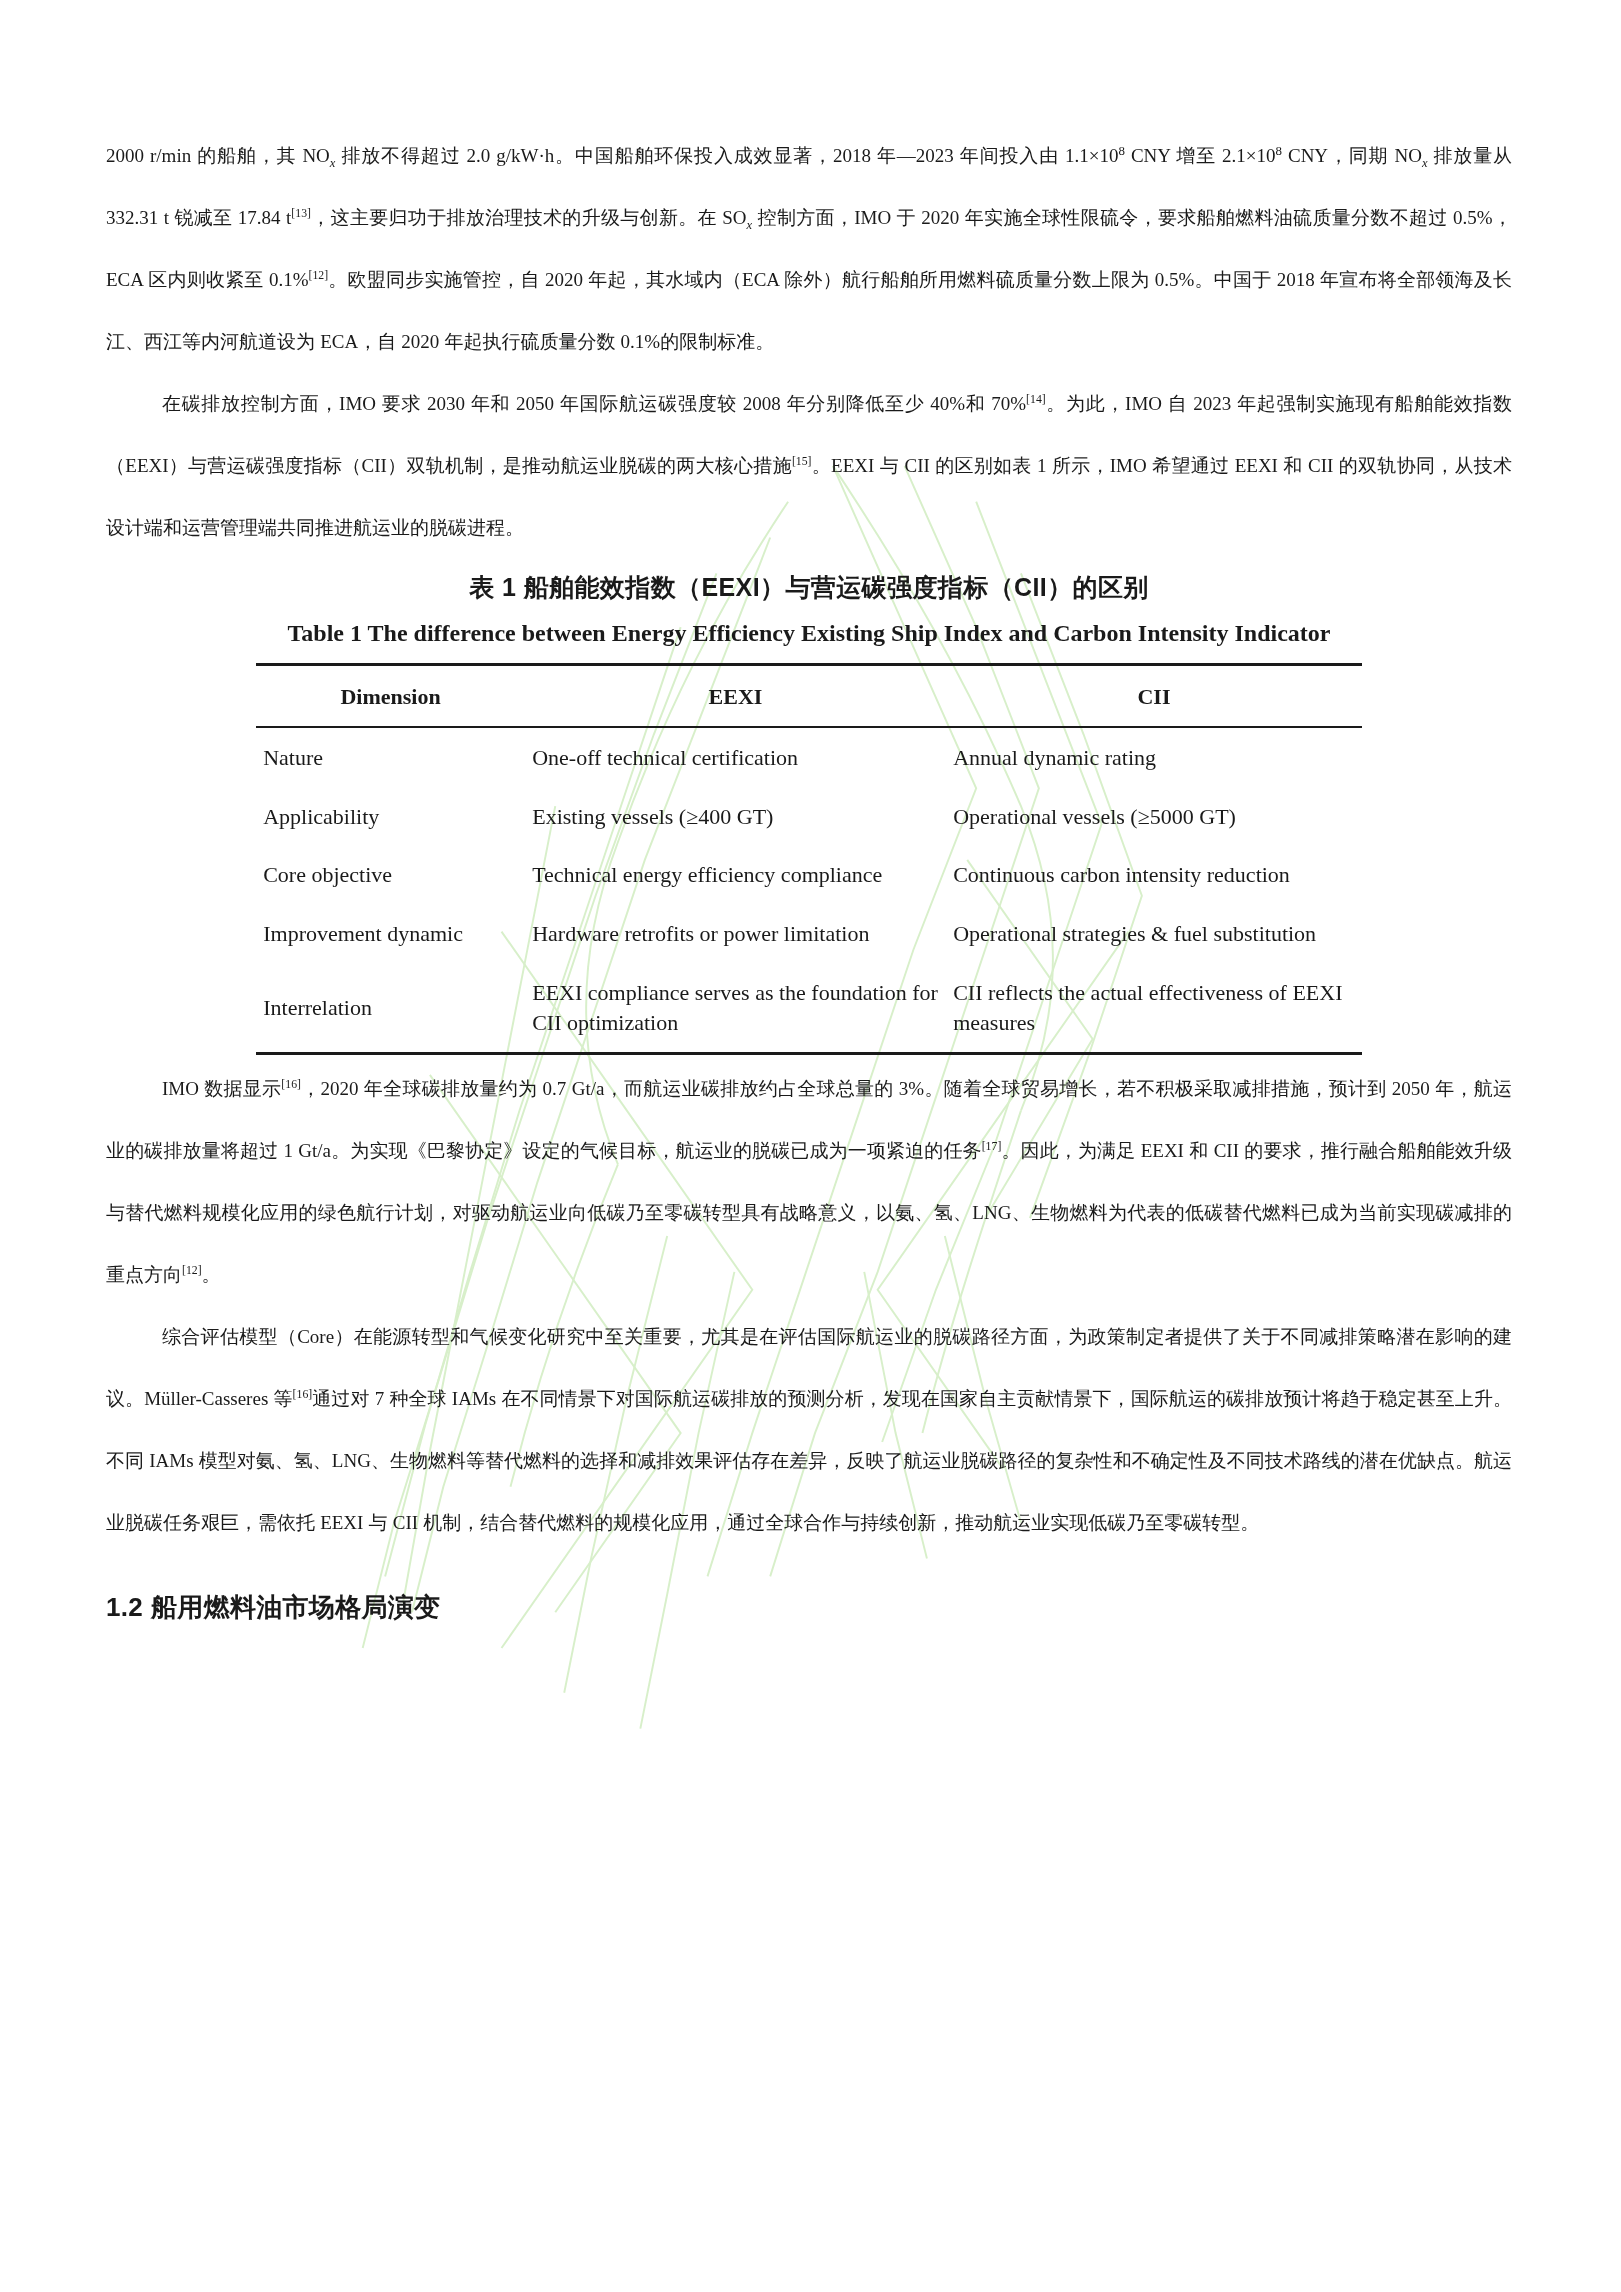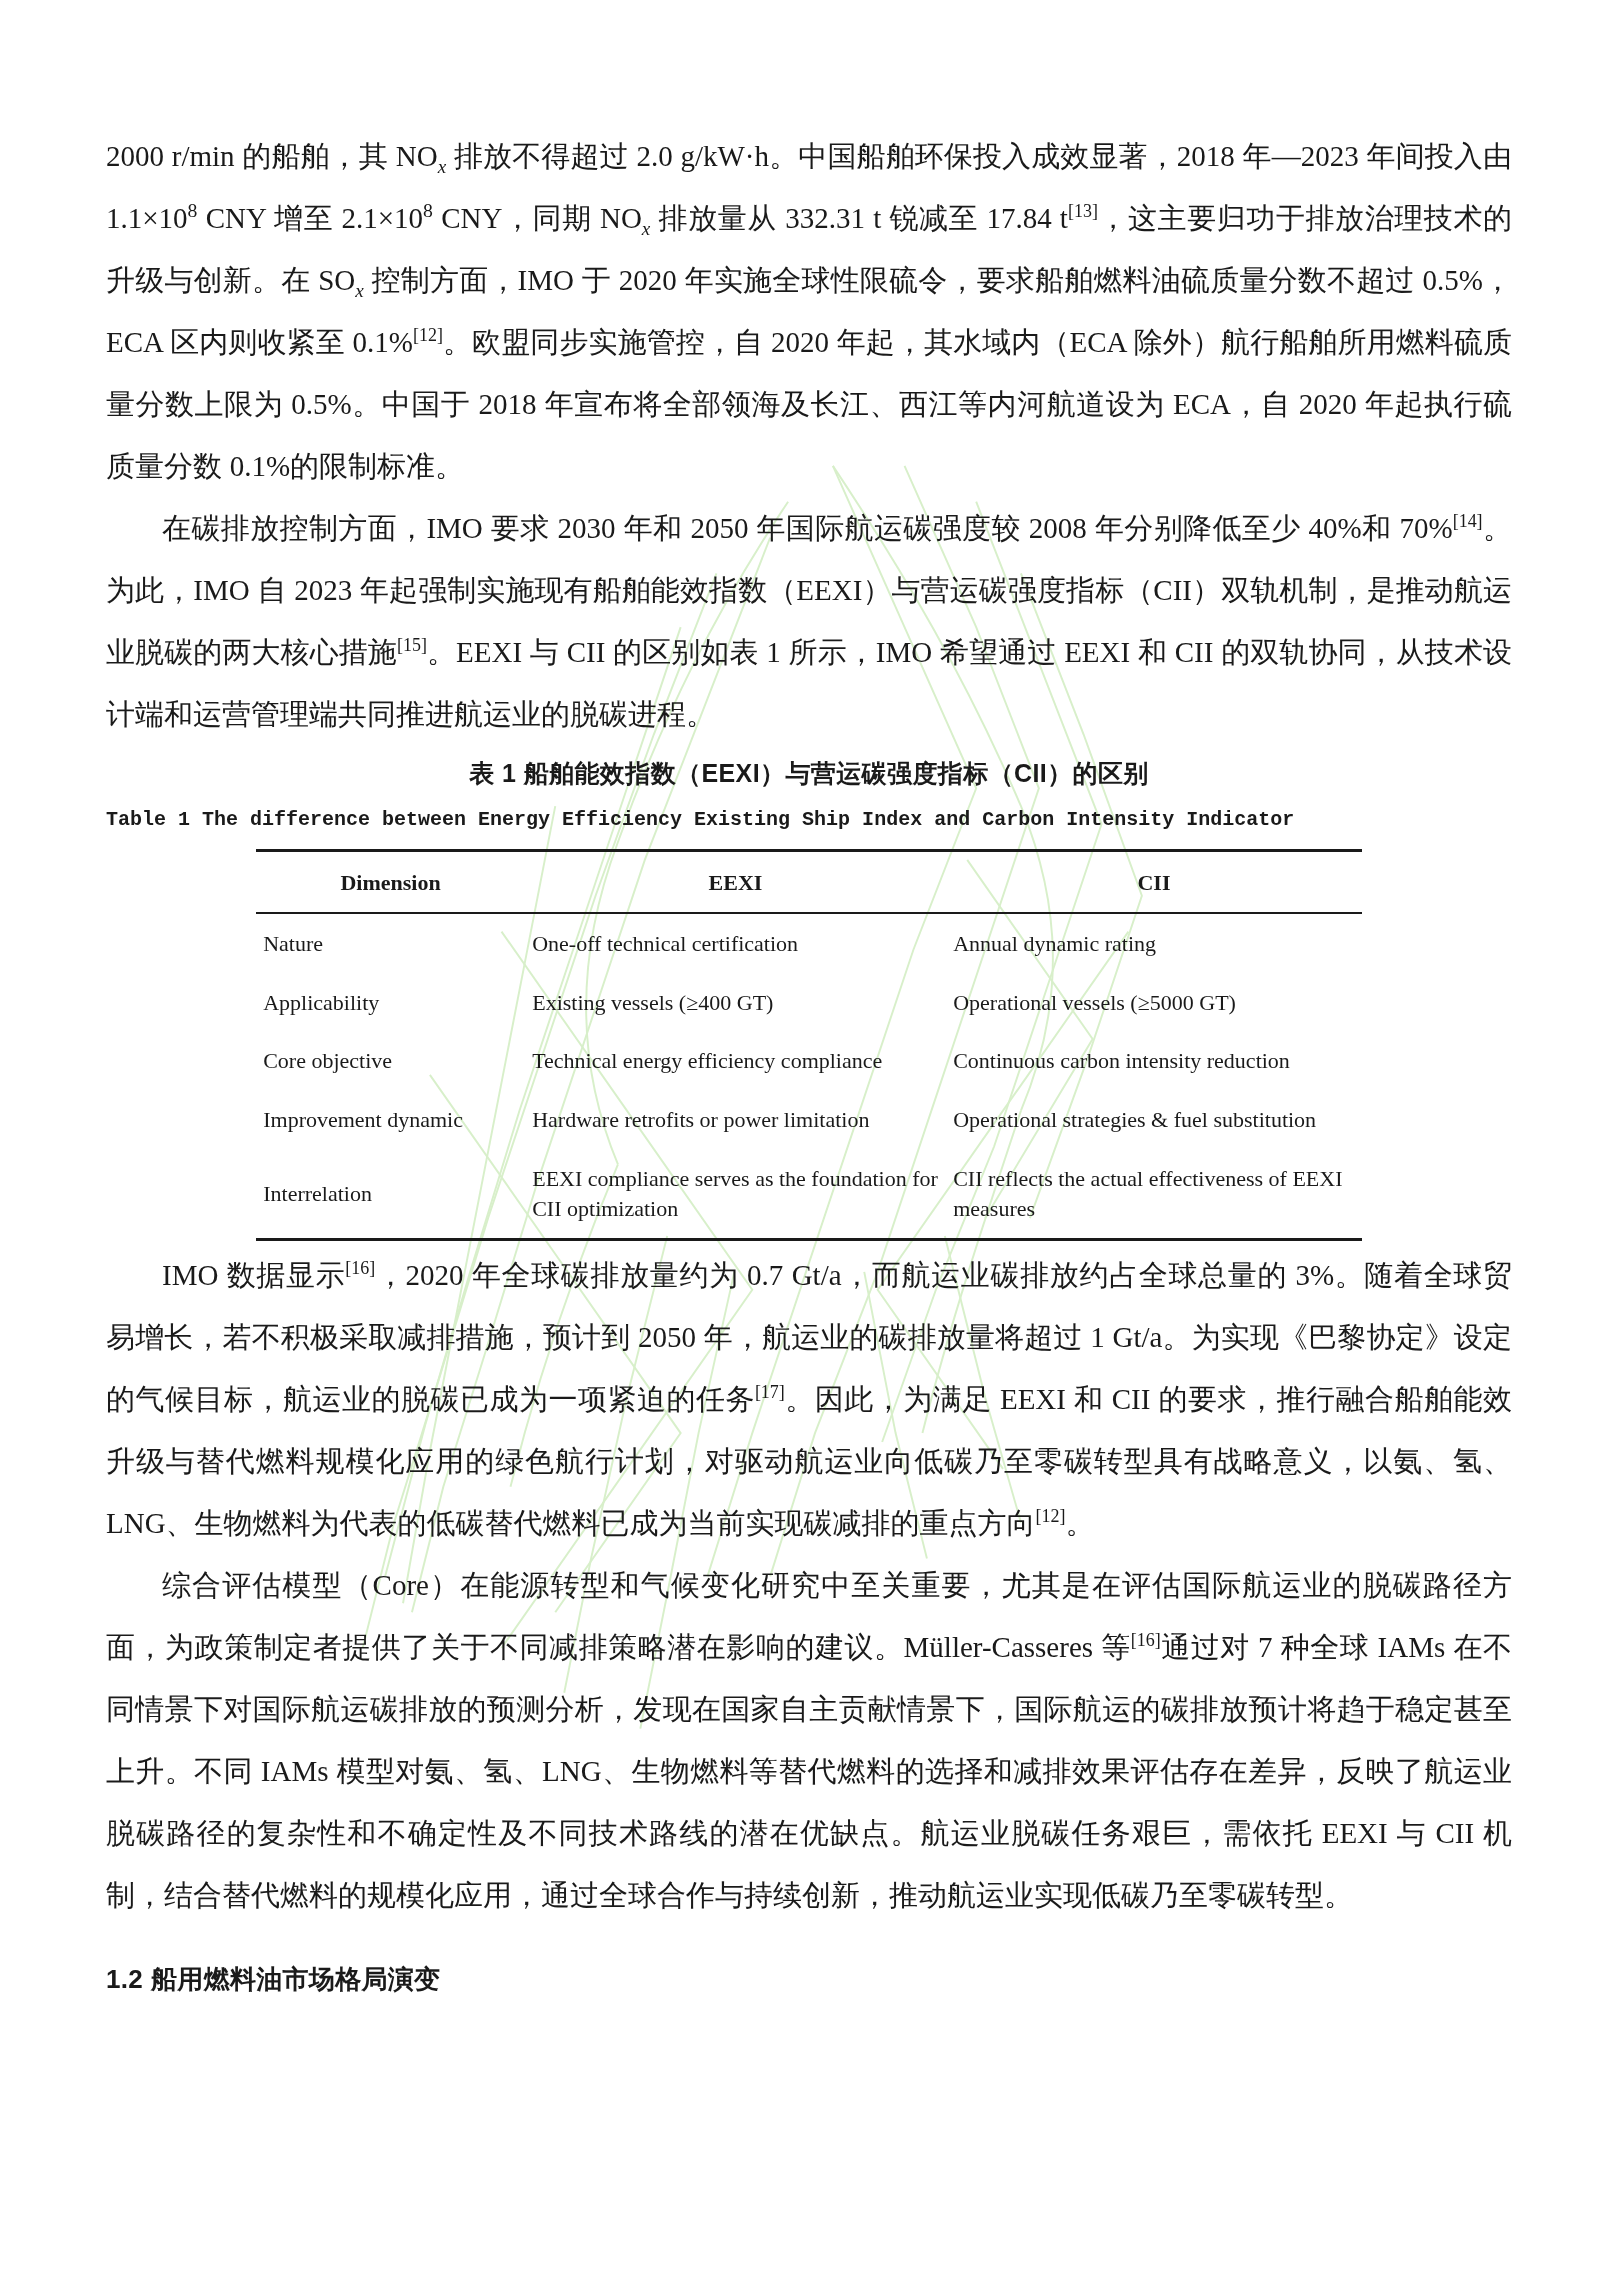--- a/index.html
+++ b/index.html
@@ -39,21 +39,21 @@
 
   .content {
     position: absolute;
     left: 106px;
     top: 125px;
     width: 1406px;
   }
 
   p.para {
     margin: 0 0 0px 0;
-    font-size: 29px;
+    font-size: 19px;
     line-height: 62px;
     text-align: justify;
     text-justify: inter-ideograph;
     text-align-last: left;
     letter-spacing: 0px;
     word-spacing: 0.4px;
   }
   p.para.indent { text-indent: 56px; }
 
   sup.ref {
@@ -80,24 +80,25 @@
   }
   .tbl-caption-cn {
     text-align: center;
     font-weight: bold;
     font-size: 25px;
     line-height: 47px;
     font-family: "Liberation Sans", "DejaVu Sans", sans-serif;
     letter-spacing: 0.4px;
   }
   .tbl-caption-en {
-    font-weight: bold;
-    font-size: 20px;
+    text-align: center;
+    font-weight: bold;
+    font-size: 24px;
     line-height: 45px;
-    font-family: Liberation Mono, monospace;
+    font-family: Liberation Serif, serif;
   }
 
   table.t1 {
     margin: 6.3px auto 0 auto;
     width: 1106px;
     border-collapse: collapse;
     font-size: 22px;
   }
   table.t1 thead th {
     font-weight: bold;

